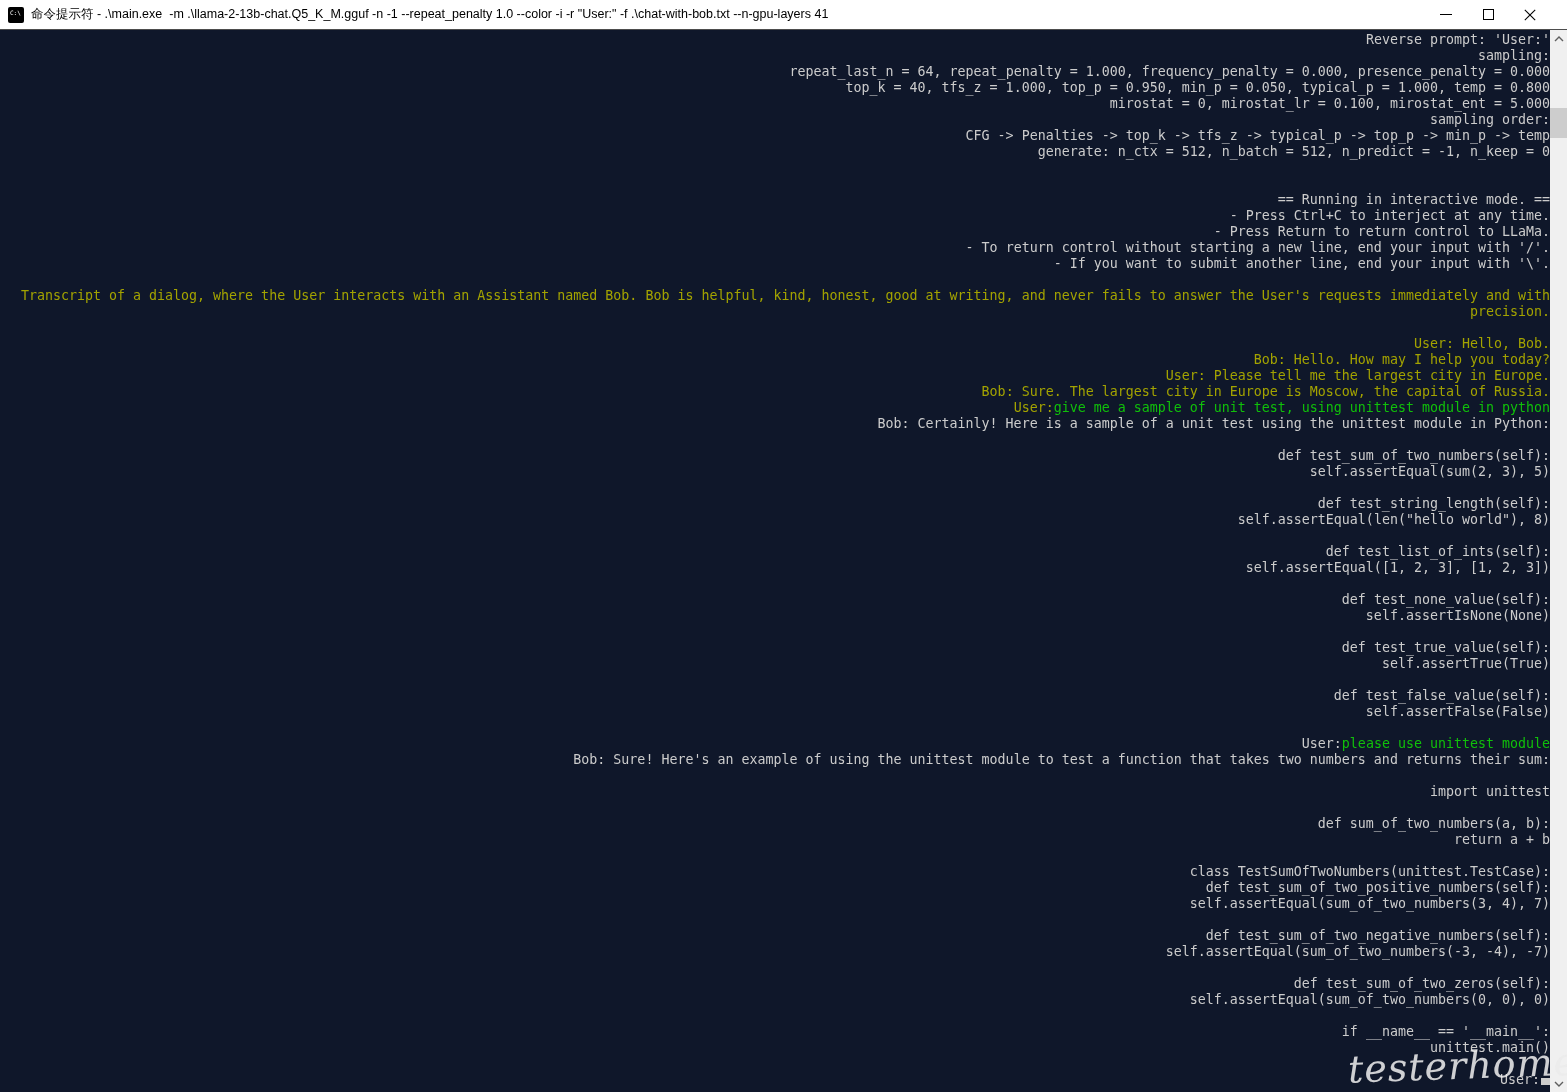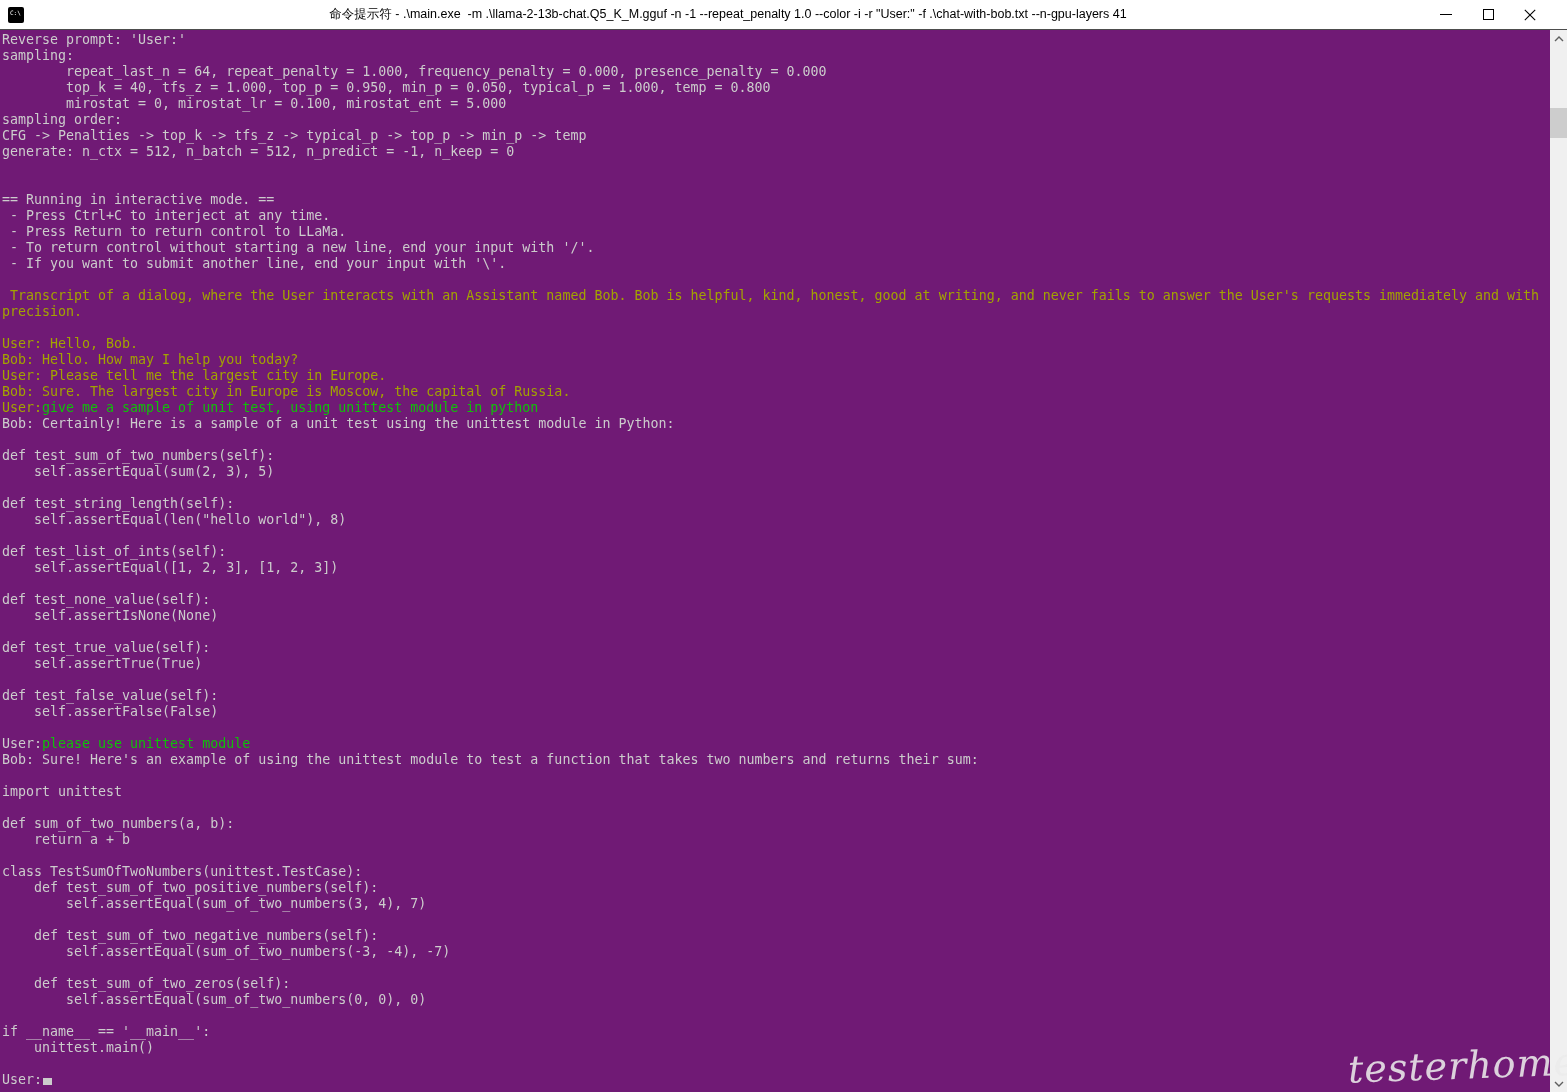--- a/index.html
+++ b/index.html
@@ -17,32 +17,32 @@
     display:flex; align-items:center; padding-left:8px; flex:0 0 auto;
   }
   .cmd-icon {
     width:16px; height:16px; background:#000; border-radius:2px;
     color:#fff; font-size:6px; font-family:"DejaVu Sans Mono",monospace;
     display:flex; align-items:flex-start; justify-content:flex-start;
     padding:2px 0 0 2px; flex:0 0 auto;
   }
   .win-title {
     margin-left:7px; font-size:12.5px; color:#000; white-space:pre;
-    overflow:hidden; text-overflow:clip; flex:1 1 auto;text-align:center;
+    overflow:hidden; text-overflow:clip; flex:1 1 auto;
   }
   .win-controls { margin-left:auto; display:flex; height:100%; padding-right:16px; }
   .win-btn {
     width:42px; height:100%; border:none; background:transparent;
     display:flex; align-items:center; justify-content:center; padding:0; cursor:default;
   }
   .glyph-min { display:block; width:12px; height:1px; background:#000; }
   .glyph-max { display:block; width:11px; height:11px; border:1px solid #000; background:transparent; }
 
   
-  .terminal { position:relative; flex:1 1 auto; background:#701a75; overflow:hidden; }
+  .terminal { position:relative; flex:1 1 auto; background:#0f172a; overflow:hidden;text-align:right; }
   .term-text {
     position:absolute; left:2px; top:2px; right:17px; bottom:0;
     font-family:"DejaVu Sans Mono","Liberation Mono",monospace;
     font-size:13.3px; line-height:16px; white-space:pre; color:#cccccc;
   }
   .tline { height:16px; }
   .cursor {
     display:inline-block; width:9px; height:7px; background:#cccccc;
     margin-left:1px; vertical-align:-1px;
   }

